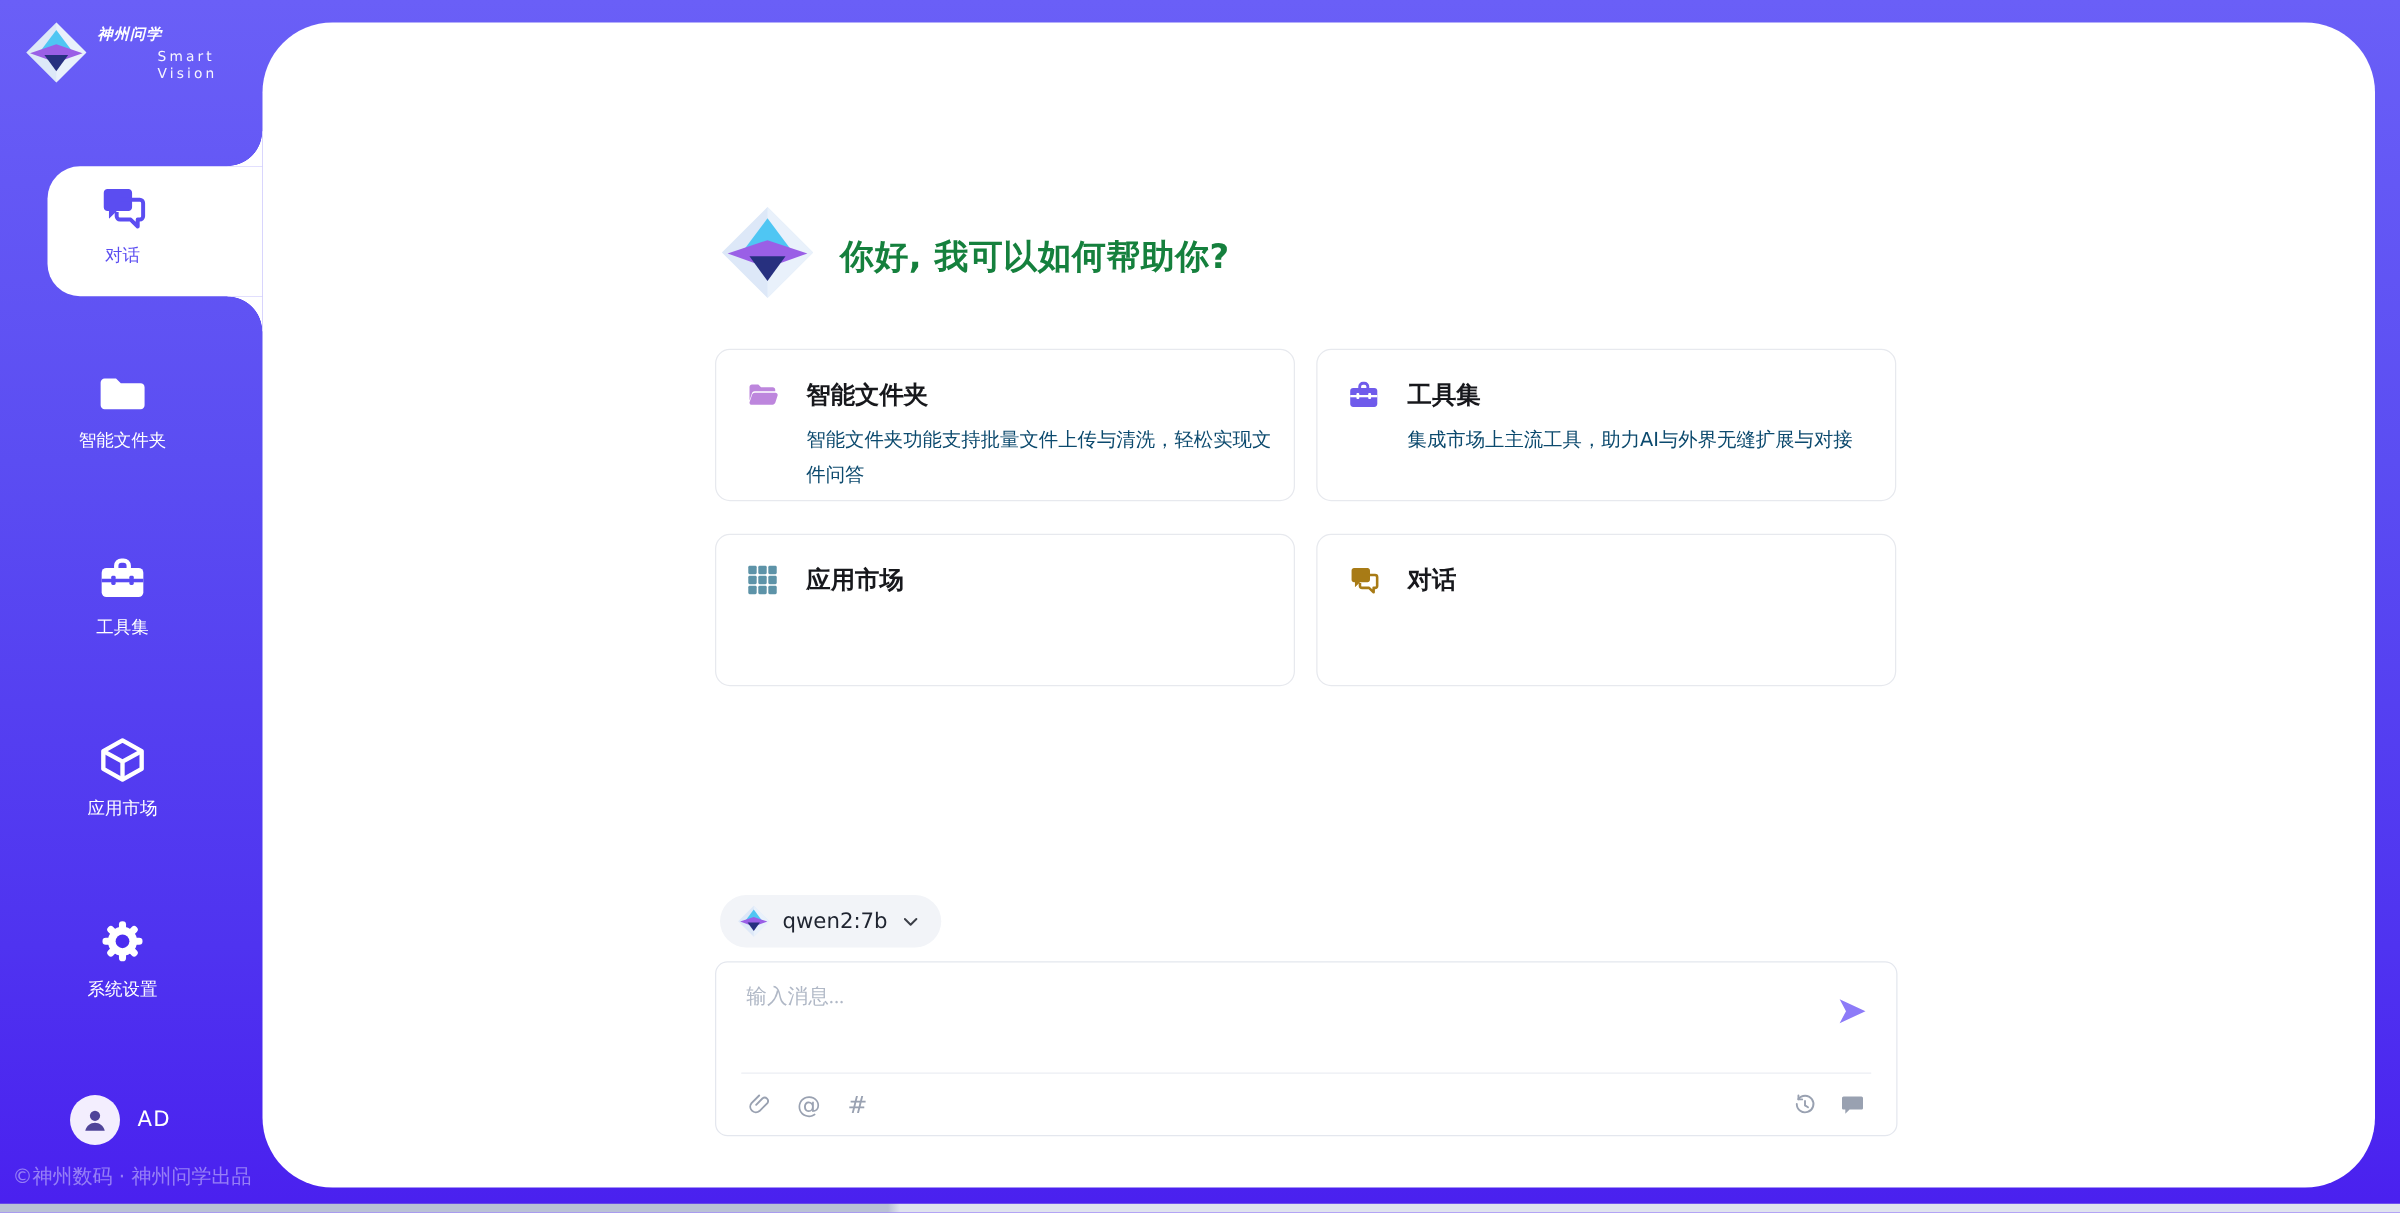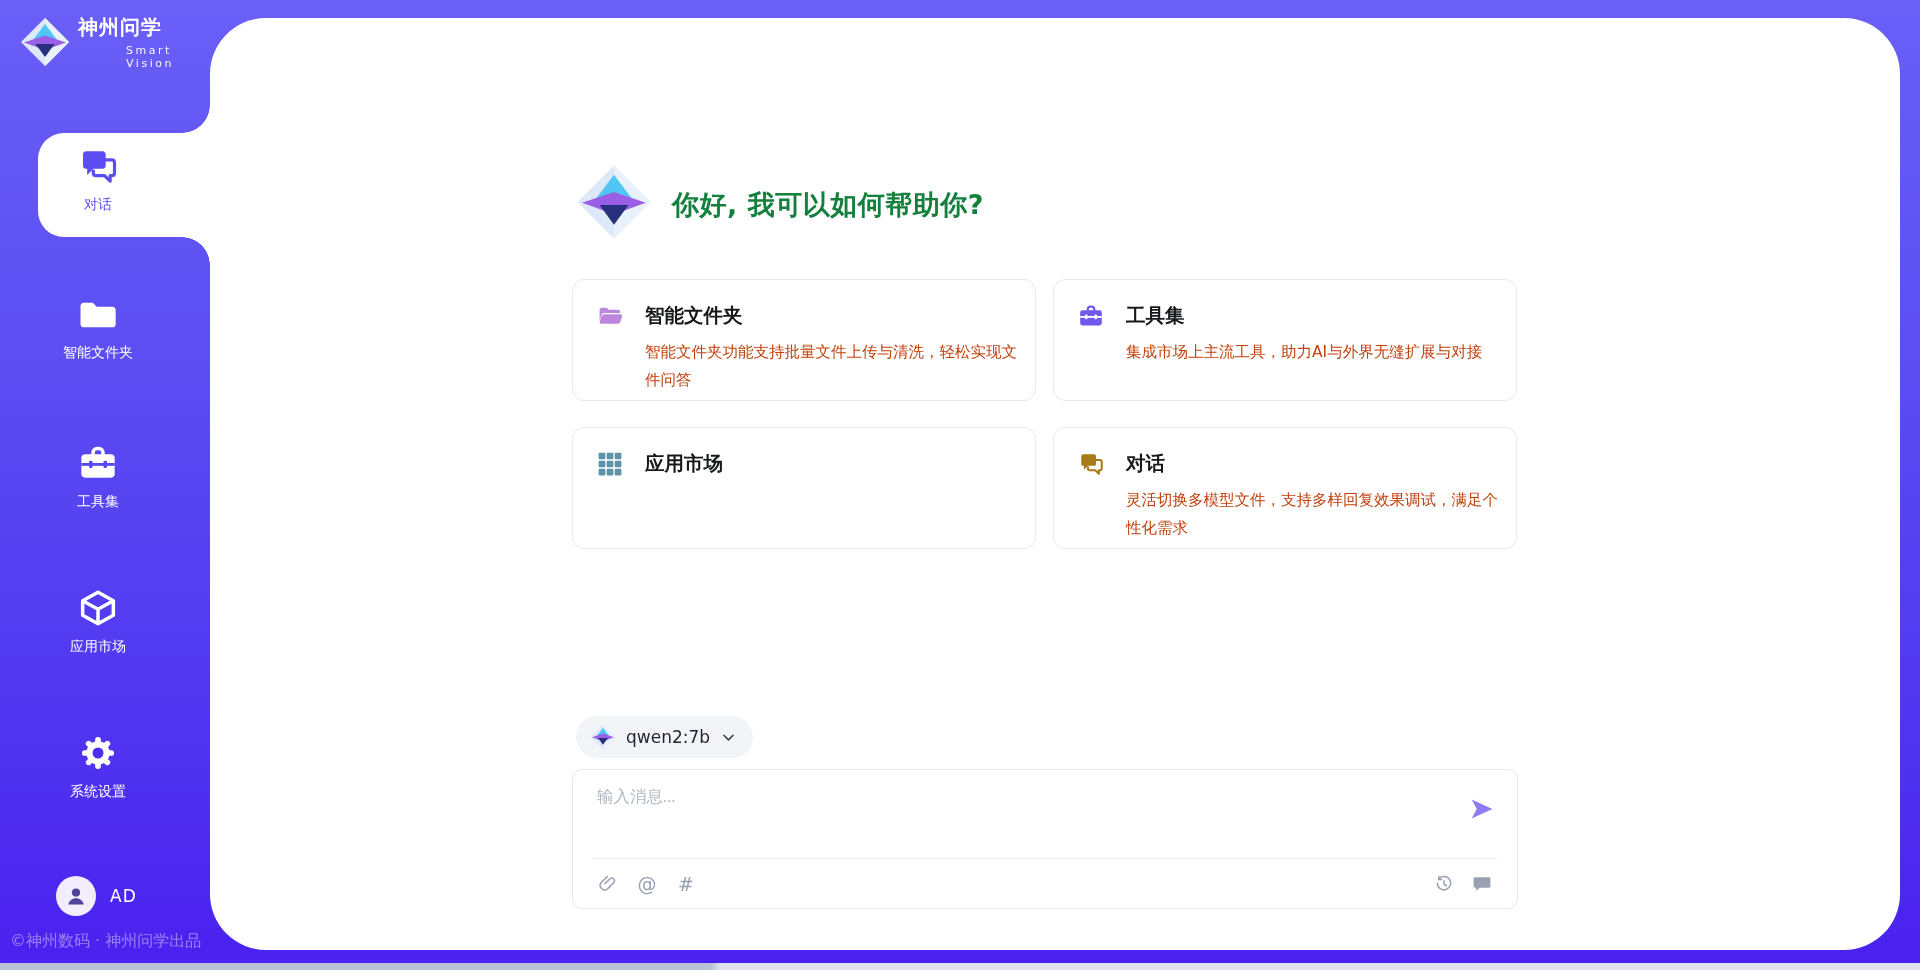--- a/index.html
+++ b/index.html
@@ -10,21 +10,21 @@
     position:relative;
   }
   .page-edge { position:absolute; left:0; bottom:0; width:100%; height:7px;
     background:linear-gradient(90deg,#b9c1d5 0 37%,#dfe3ee 37.5%); }
 
   
   .sidebar { position:absolute; left:0; top:0; width:210px; height:100%; }
   .logo-row { position:absolute; left:20px; top:14px; display:flex; align-items:center; }
   .logo-gem { width:56px; height:56px; }
   .logo-texts { margin-left:8px; color:#fff; }
-  .logo-title { font-size:20px; font-weight:700; letter-spacing:1px; }
+  .logo-title { font-size:12px; font-weight:700; letter-spacing:1px;font-style:italic; }
   .logo-sub { font-size:11px; letter-spacing:2.5px; margin-top:3px; opacity:.95;margin-left:48px; }
 
   .tab-active { position:absolute; left:38px; top:133px; width:172px; height:104px;
     background:#fff; border-radius:26px 0 0 26px; }
   .tab-active::before { content:""; position:absolute; right:0; top:-28px; width:28px; height:28px;
     background:radial-gradient(circle at 0 0, rgba(0,0,0,0) 27.5px, #fff 28px); }
   .tab-active::after { content:""; position:absolute; right:0; bottom:-28px; width:28px; height:28px;
     background:radial-gradient(circle at 0 100%, rgba(0,0,0,0) 27.5px, #fff 28px); }
 
   .nav-item { position:absolute; left:0; width:196px; display:flex; flex-direction:column;
@@ -53,21 +53,21 @@
   .greeting-title { position:absolute; left:462px; top:169px; font-size:27px; font-weight:700;
     color:#15803d; letter-spacing:.5px; }
 
   .cards { position:absolute; left:362px; top:261px; width:946px;
     display:grid; grid-template-columns:464px 464px; column-gap:17px; row-gap:26px; }
   .card { height:122px; background:#fff; border:1px solid #e7e9ee; border-radius:12px;
     padding:22px 20px 0 24px; cursor:pointer; }
   .card-head { display:flex; align-items:center; gap:22px; }
   .card-ico { width:26px; height:26px; flex:0 0 auto; }
   .card-title { font-size:19.5px; font-weight:700; color:#17181c; }
-  .card-desc { margin:9px 0 0 48px; width:376px; font-size:15.5px; line-height:28px; color:#c2410c; }
+  .card-desc { margin:9px 0 0 48px; width:376px; font-size:15.5px; line-height:28px; color:#0c4a6e; }
   .c-purple { color:#bd86dd; } .c-violet { color:#6f5beb; --icobg:#fff; }
   .c-teal { color:#5d93a8; } .c-gold { color:#a87b16; }
 
   .model-pill { position:absolute; left:366px; top:698px; height:42px; padding:0 16px 0 14px;
     display:inline-flex; align-items:center; gap:10px; background:#f2f4f8; border-radius:22px; cursor:pointer; }
   .model-pill .pill-gem { width:26px; height:26px; }
   .model-name { font-size:17px; color:#1f2430; }
   .pill-chevron { width:17px; height:17px; color:#3c3f48; }
 
   .composer { position:absolute; left:362px; top:751px; width:946px; height:140px;
@@ -264,21 +264,20 @@
       </div>
     </div>
 
     <div class="card">
       <div class="card-head">
         <svg class="card-ico c-gold" viewBox="0 0 24 24">
             <use href="#sym-chat"></use>
           </svg>
         <div class="card-title">对话</div>
       </div>
-      <div class="card-desc">灵活切换多模型文件，支持多样回复效果调试，满足个性化需求</div>
     </div>
 
   </div>
 
   <div class="model-pill">
     <svg class="pill-gem" viewBox="0 0 100 100">
         <use href="#sym-gem"></use>
       </svg>
     <span class="model-name">qwen2:7b</span>
     <svg class="pill-chevron" viewBox="0 0 24 24">

